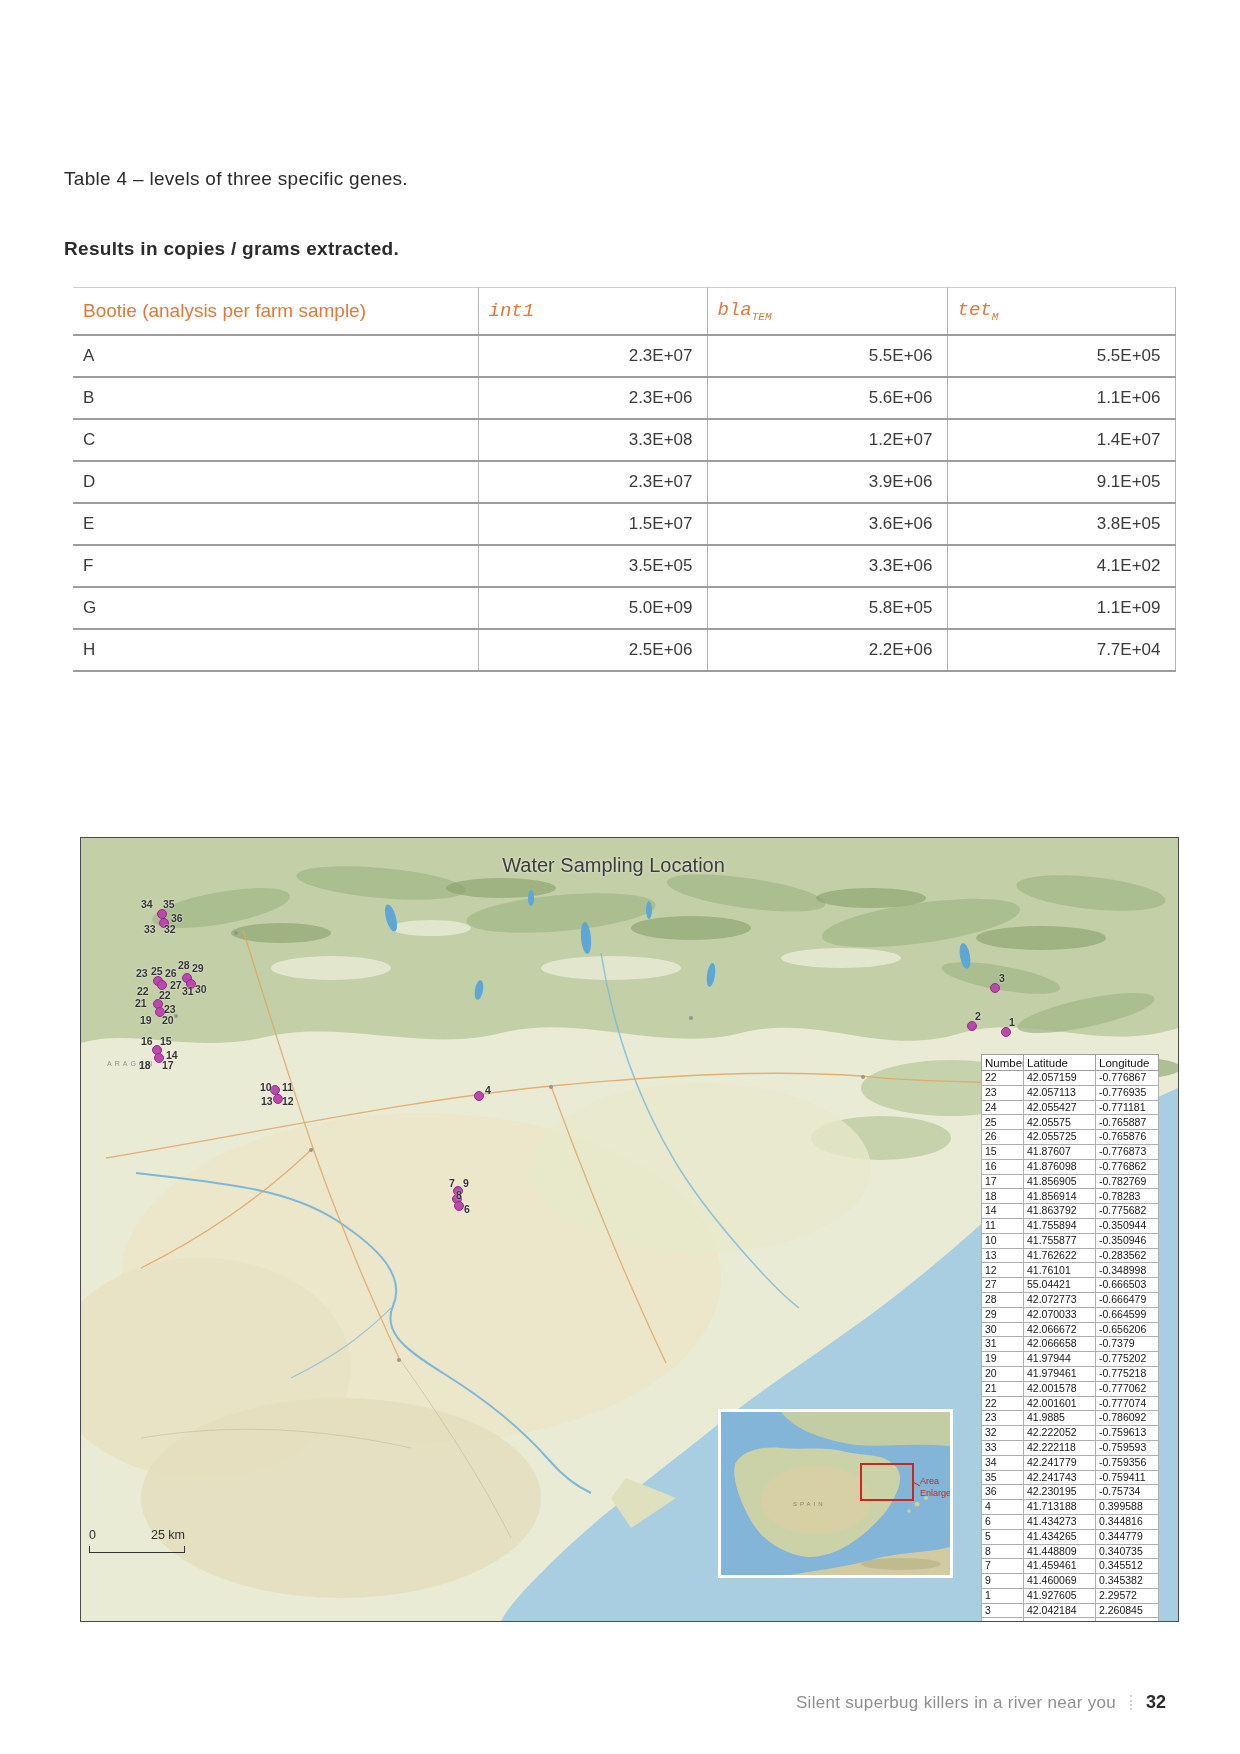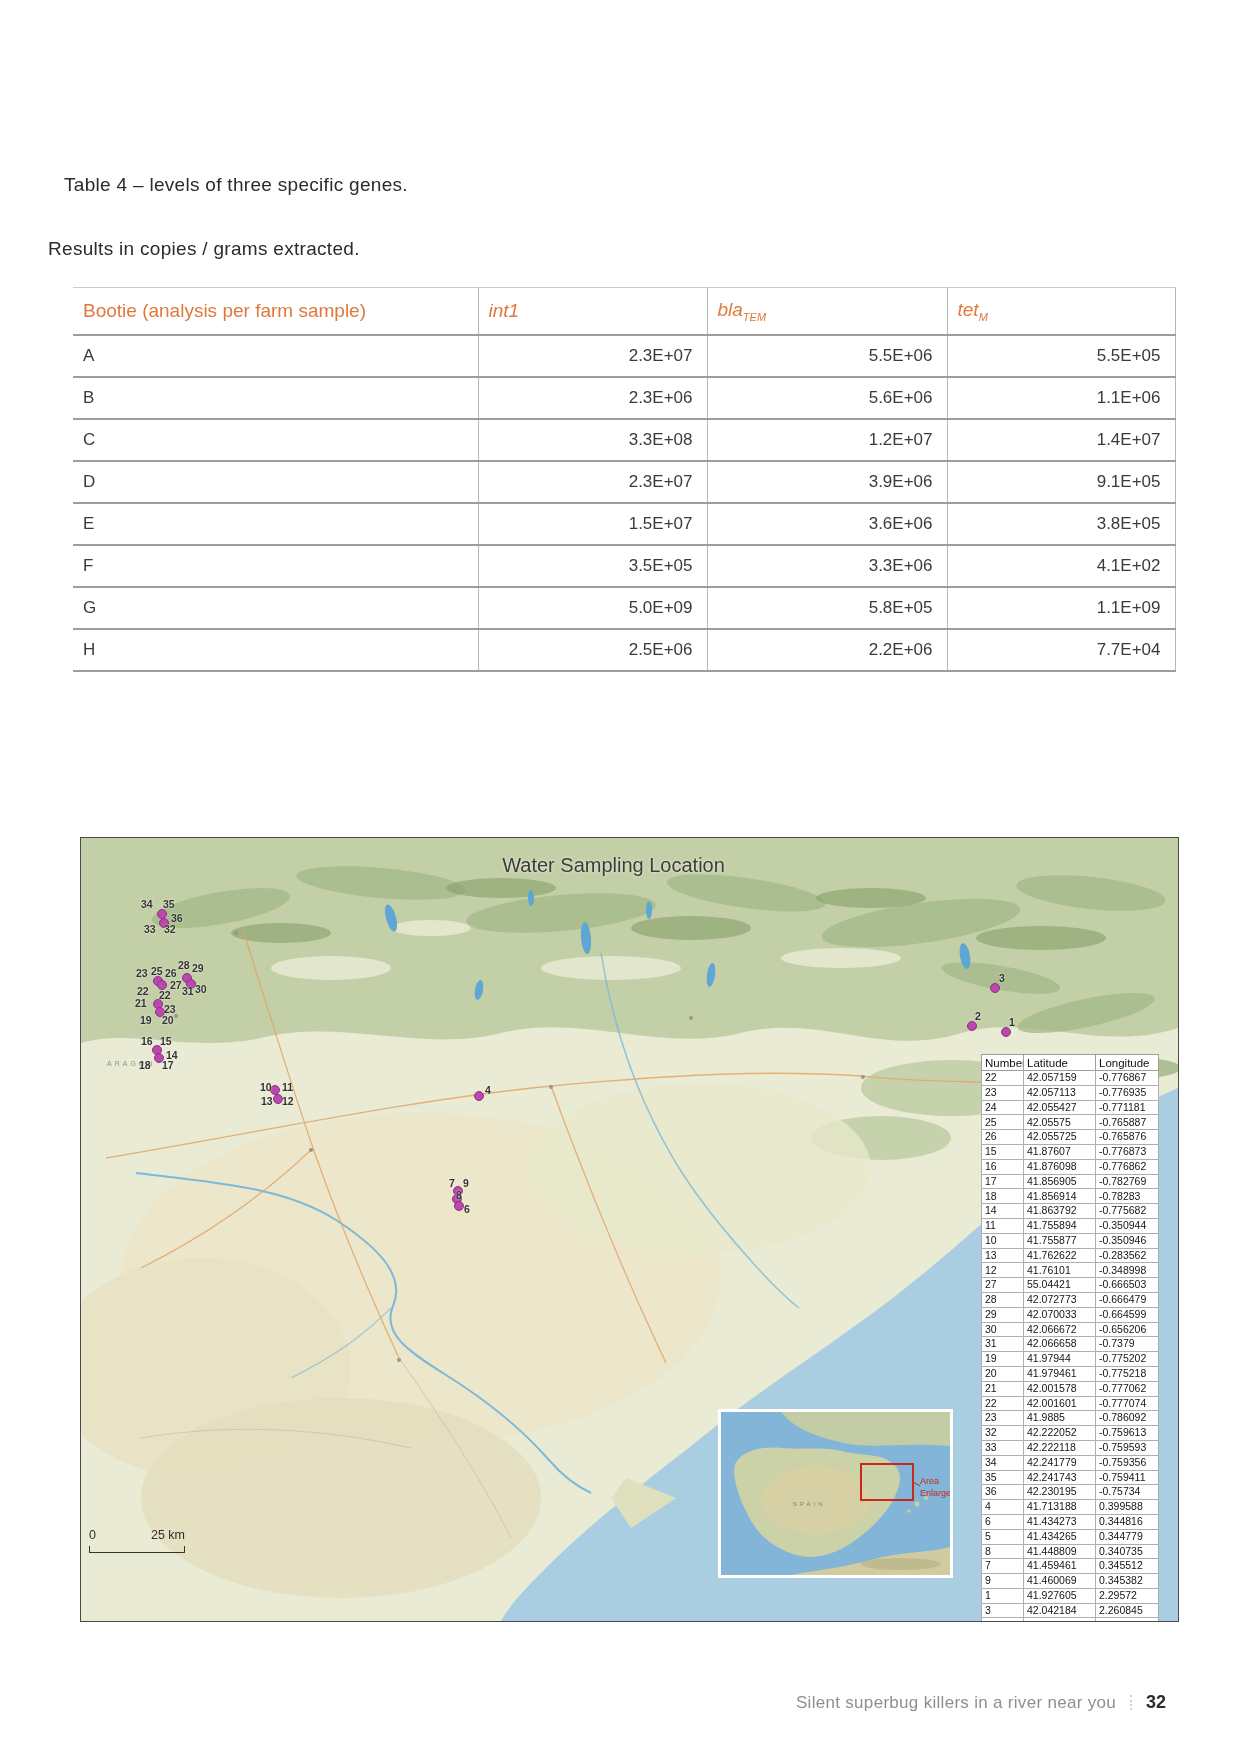--- a/index.html
+++ b/index.html
@@ -1,28 +1,28 @@
 <!DOCTYPE html>
 <html style="--accent: #e0793c; --magenta: #bc47ad;"><head>
 <meta charset="utf-8">
 <style>
   html,body{margin:0;padding:0;background:#ffffff;}
   #page{position:relative;width:1240px;height:1754px;background:#fff;overflow:hidden;
         font-family:"Liberation Sans",sans-serif;color:#2e2e2e;}
 
   
-  .doc-title{position:absolute;left:64px;top:174px;font-size:19px;letter-spacing:.3px;color:#2b2b2b;}
-  .doc-sub{position:absolute;left:48px;top:238px;font-size:19px;letter-spacing:.3px;color:#2b2b2b;}
+  .doc-title{position:absolute;left:64px;top:168px;font-size:19px;letter-spacing:.3px;color:#2b2b2b;}
+  .doc-sub{position:absolute;left:64px;top:238px;font-size:19px;letter-spacing:.3px;color:#2b2b2b;font-weight:bold;}
 
   
   #gene-table{position:absolute;left:73px;top:287px;width:1102px;border-collapse:collapse;table-layout:fixed;}
   #gene-table th{height:44px;text-align:left;vertical-align:middle;padding-left:10px;
     color:var(--accent,#e0793c);font-size:19px;font-weight:500;
     border-top:1px solid #cccccc;border-bottom:2px solid #9d9d9d;border-right:1px solid #b5b5b5;}
-  #gene-table th.it{font-style:italic;}
+  #gene-table th.it{font-style:italic;font-family:Liberation Mono, monospace;}
   #gene-table th sub{font-size:11px;font-style:italic;}
   #gene-table td{height:38px;vertical-align:middle;font-size:17px;color:#3a3a3a;
     border-top:2px solid #9d9d9d;border-right:1px solid #b5b5b5;}
   #gene-table tbody tr:first-child td{border-top:none;}
   #gene-table tbody tr:last-child td{border-bottom:2px solid #9d9d9d;}
   #gene-table td.lab{text-align:left;padding-left:10px;}
   #gene-table td.val{text-align:right;padding-right:14px;}
 
   
   #map{position:absolute;left:80px;top:837px;width:1097px;height:783px;

